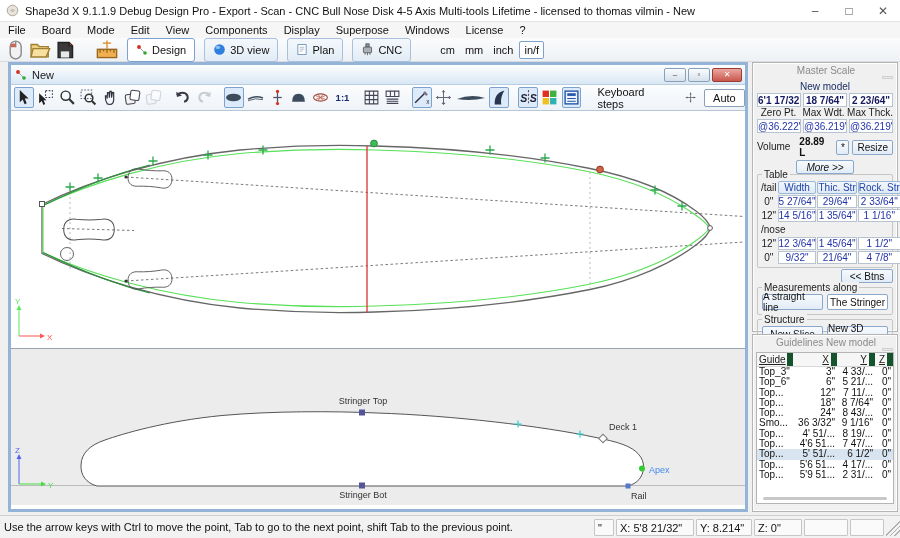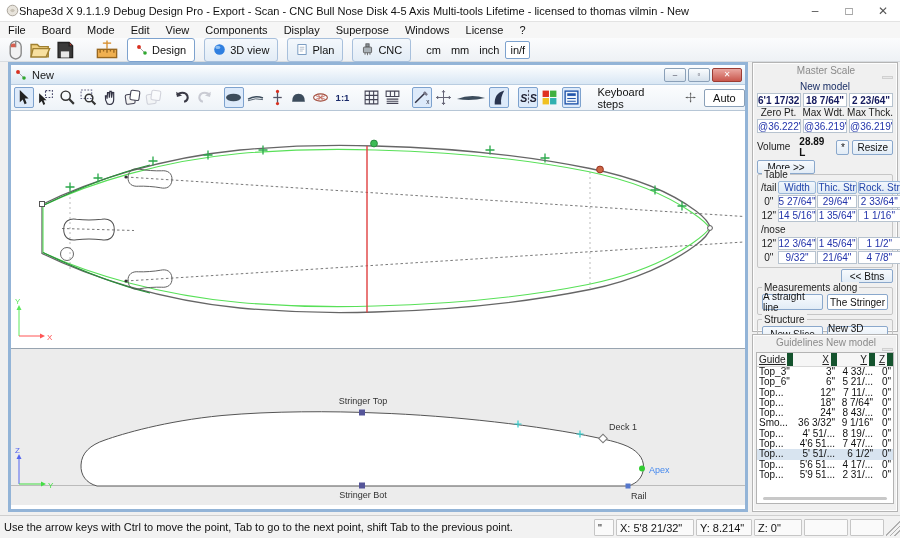--- a/index.html
+++ b/index.html
@@ -1,28 +1,28 @@
 <!DOCTYPE html>
 <html><head>
 <meta charset="utf-8">
 <style>
   * { margin:0; padding:0; box-sizing:border-box; }
   html,body { width:900px; height:538px; font-family:"Liberation Sans",sans-serif; font-size:11px; background:#f0f0f0; overflow:hidden; }
   
   #titlebar { position:absolute; left:0; top:0; width:900px; height:22px; background:#ffffff; border-bottom:1px solid #e3e3e3; display:flex; align-items:center; padding-left:6px; }
-  #titlebar .ttl { color:#111; white-space:nowrap; }
+  #titlebar .ttl { margin-left:6px; color:#111; white-space:nowrap; }
   .winbtns { position:absolute; right:0; top:0; height:22px; display:flex; }
   .winbtn { width:34px; height:22px; display:flex; align-items:center; justify-content:center; color:#555; font-size:12px; }
   #menubar { position:absolute; left:0; top:22px; width:900px; height:16px; background:#f6f6f6; display:flex; align-items:center; }
   #menubar span { padding:1px 8px; color:#111; }
   #maintb { position:absolute; left:0; top:38px; width:900px; height:24px; background:linear-gradient(#fbfcfd,#eef1f5); border-bottom:1px solid #d8dce0; display:flex; align-items:center; gap:3px; padding-left:4px; }
   .tbico { width:22px; height:20px; display:flex; align-items:center; justify-content:center; }
   .modebtn { height:24px; display:flex; align-items:center; gap:4px; padding:0 8px; border:1px solid #a8c0dc; border-radius:3px; background:linear-gradient(#f4f8fc,#e2ecf6); color:#111; margin-left:6px; }
   .modebtn.active { background:#ffffff; border-color:#7da2ce; }
-  .units { display:flex; align-items:center; gap:2px; margin-left:8px; }
+  .units { display:flex; align-items:center; gap:2px; margin-left:22px; }
   .units .u { padding:2px 4px; color:#111; }
   .units .u.active { border:1px solid #7da2ce; background:#fff; border-radius:2px; }
   
   #child { position:absolute; left:8px; top:62px; width:740px; height:450px; border:3px solid #93b4d7; background:#fff; }
   #ctitle { height:20px; background:linear-gradient(#fdfeff,#d9e7f4); border-bottom:1px solid #b9cde1; display:flex; align-items:center; padding-left:4px; }
   #ctitle .cttl { margin-left:5px; color:#1a1a1a; }
   .cbtns { margin-left:auto; display:flex; gap:2px; padding-right:3px; }
   .cbtn { width:22px; height:14px; border:1px solid #8aa0b8; border-radius:2px; background:linear-gradient(#fafcfe,#d6e1ec); display:flex; align-items:center; justify-content:center; font-size:8px; color:#334; }
   .cbtn.close { background:linear-gradient(#eaa7a0,#c9574d); border-color:#9c3c34; color:#fff; width:30px; }
   #ctb { height:26px; background:linear-gradient(#fcfdfe,#eef3f8); border-bottom:1px solid #b6c6d6; display:flex; align-items:center; gap:2px; padding-left:3px; }
@@ -41,21 +41,21 @@
   .pclose { margin-left:auto; width:11px; height:11px; background:#e8e8e8; border:1px solid #d0d0d0; }
   #mscale { left:752px; top:62px; width:146px; height:270px; font-size:10px; }
   .mname { text-align:center; color:#1b2f66; margin:2px 0 1px; }
   .row3 { display:flex; gap:2px; padding:0 4px; }
   .row3 > div { flex:1; text-align:center; }
   .vcell { background:#fff; border:1px solid #b7c3cf; color:#2233aa; height:14px; line-height:13px; white-space:nowrap; overflow:hidden; }
   .vcell.big { font-weight:bold; color:#141a5e; font-size:10px; }
   .lbl { color:#1a1a1a; height:12px; line-height:12px; white-space:nowrap; }
   .btn { border:1px solid #8aa8cc; border-radius:2px; background:linear-gradient(#f7fafd,#e2ecf6); color:#111; display:inline-flex; align-items:center; justify-content:center; }
   .volrow { display:flex; align-items:center; padding:3px 4px 1px; gap:3px; }
-  .morerow { display:flex; justify-content:flex-start; padding:1px 4px 0; }
+  .morerow { display:flex; justify-content:center; padding:1px 4px 0;font-style:italic; }
   .grp { border:1px solid #c6c6c6; border-radius:2px; margin:4px 4px 0; position:relative; padding:5px 2px 2px; }
   .grp .legend { position:absolute; top:-6px; left:4px; background:#f0f0f0; padding:0 2px; color:#1a1a1a; }
   table.ms { width:100%; border-spacing:1px 1px; }
   table.ms td { height:13px; white-space:nowrap; }
   td.rowlab { width:18px; color:#1a1a1a; text-align:center; }
   td.hcell { background:linear-gradient(#f2f7fc,#dfeaf5); border:1px solid #9ab8d8; color:#2244aa; text-align:center; border-radius:2px; }
   td.dcell { background:#fff; border:1px solid #b7c3cf; color:#2233aa; text-align:center; }
   .btnsrow { display:flex; justify-content:flex-end; padding:2px 4px 0; margin-top:-1px; }
   .grp .brow { display:flex; gap:4px; justify-content:space-between; padding:1px 2px 2px; }
   .grp .brow .btn { flex:1; height:16px; }

